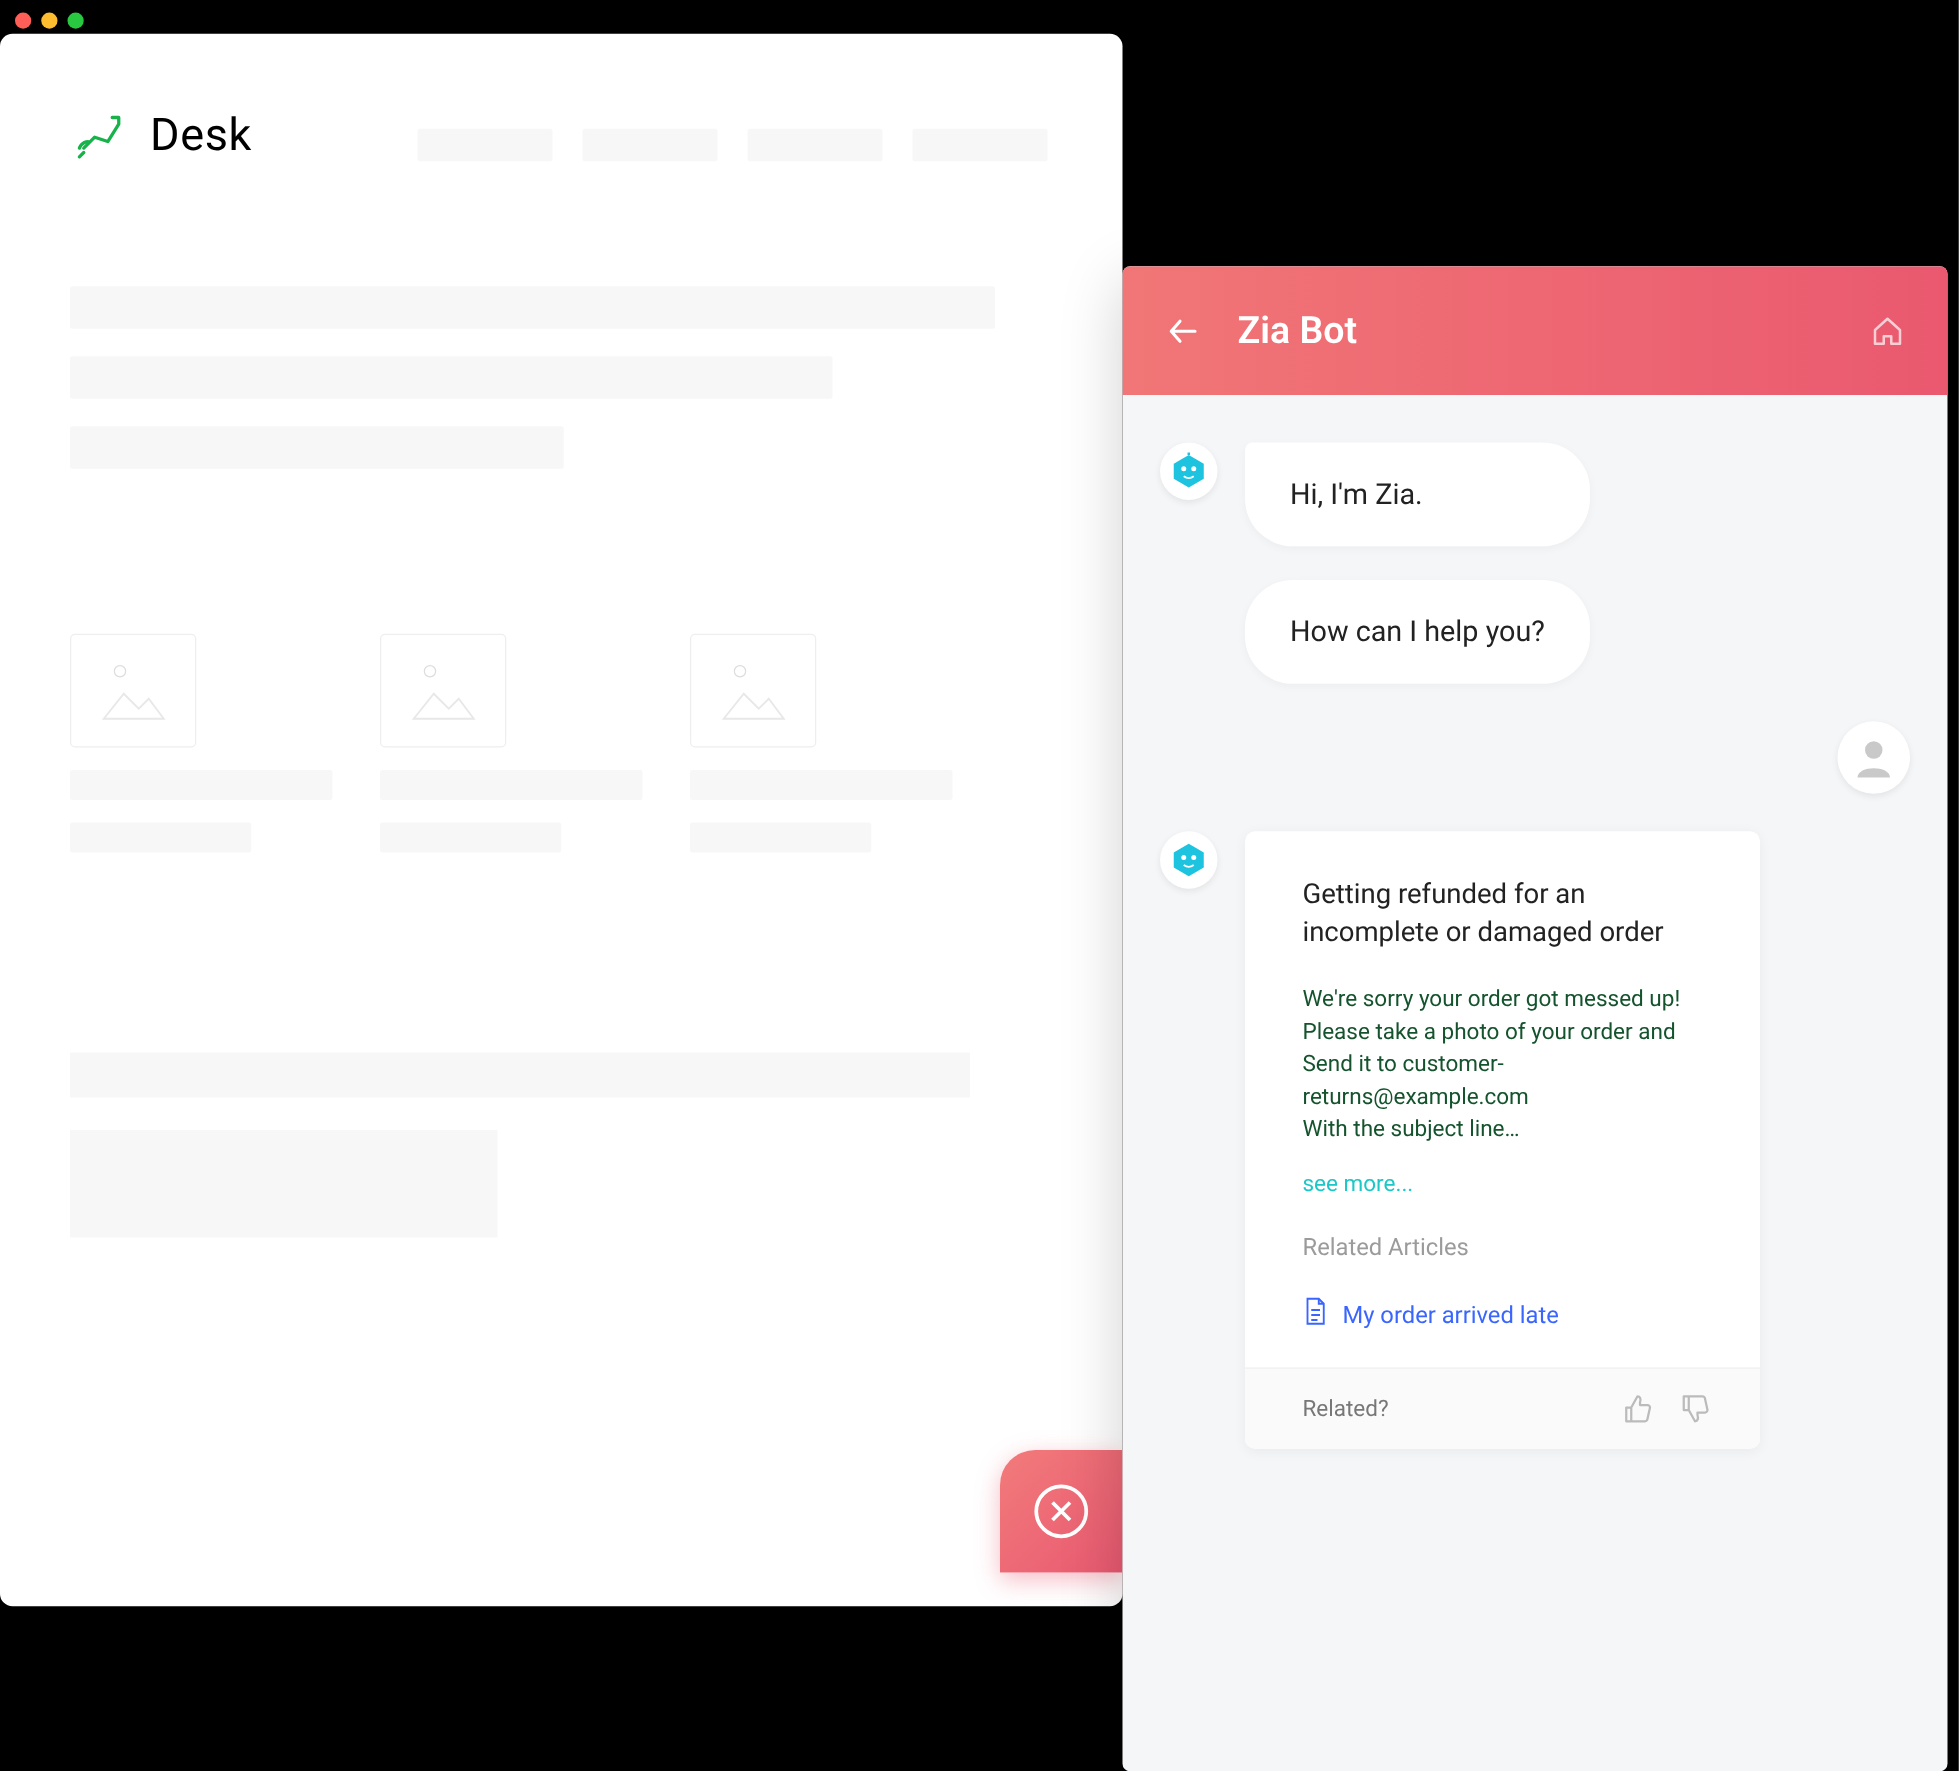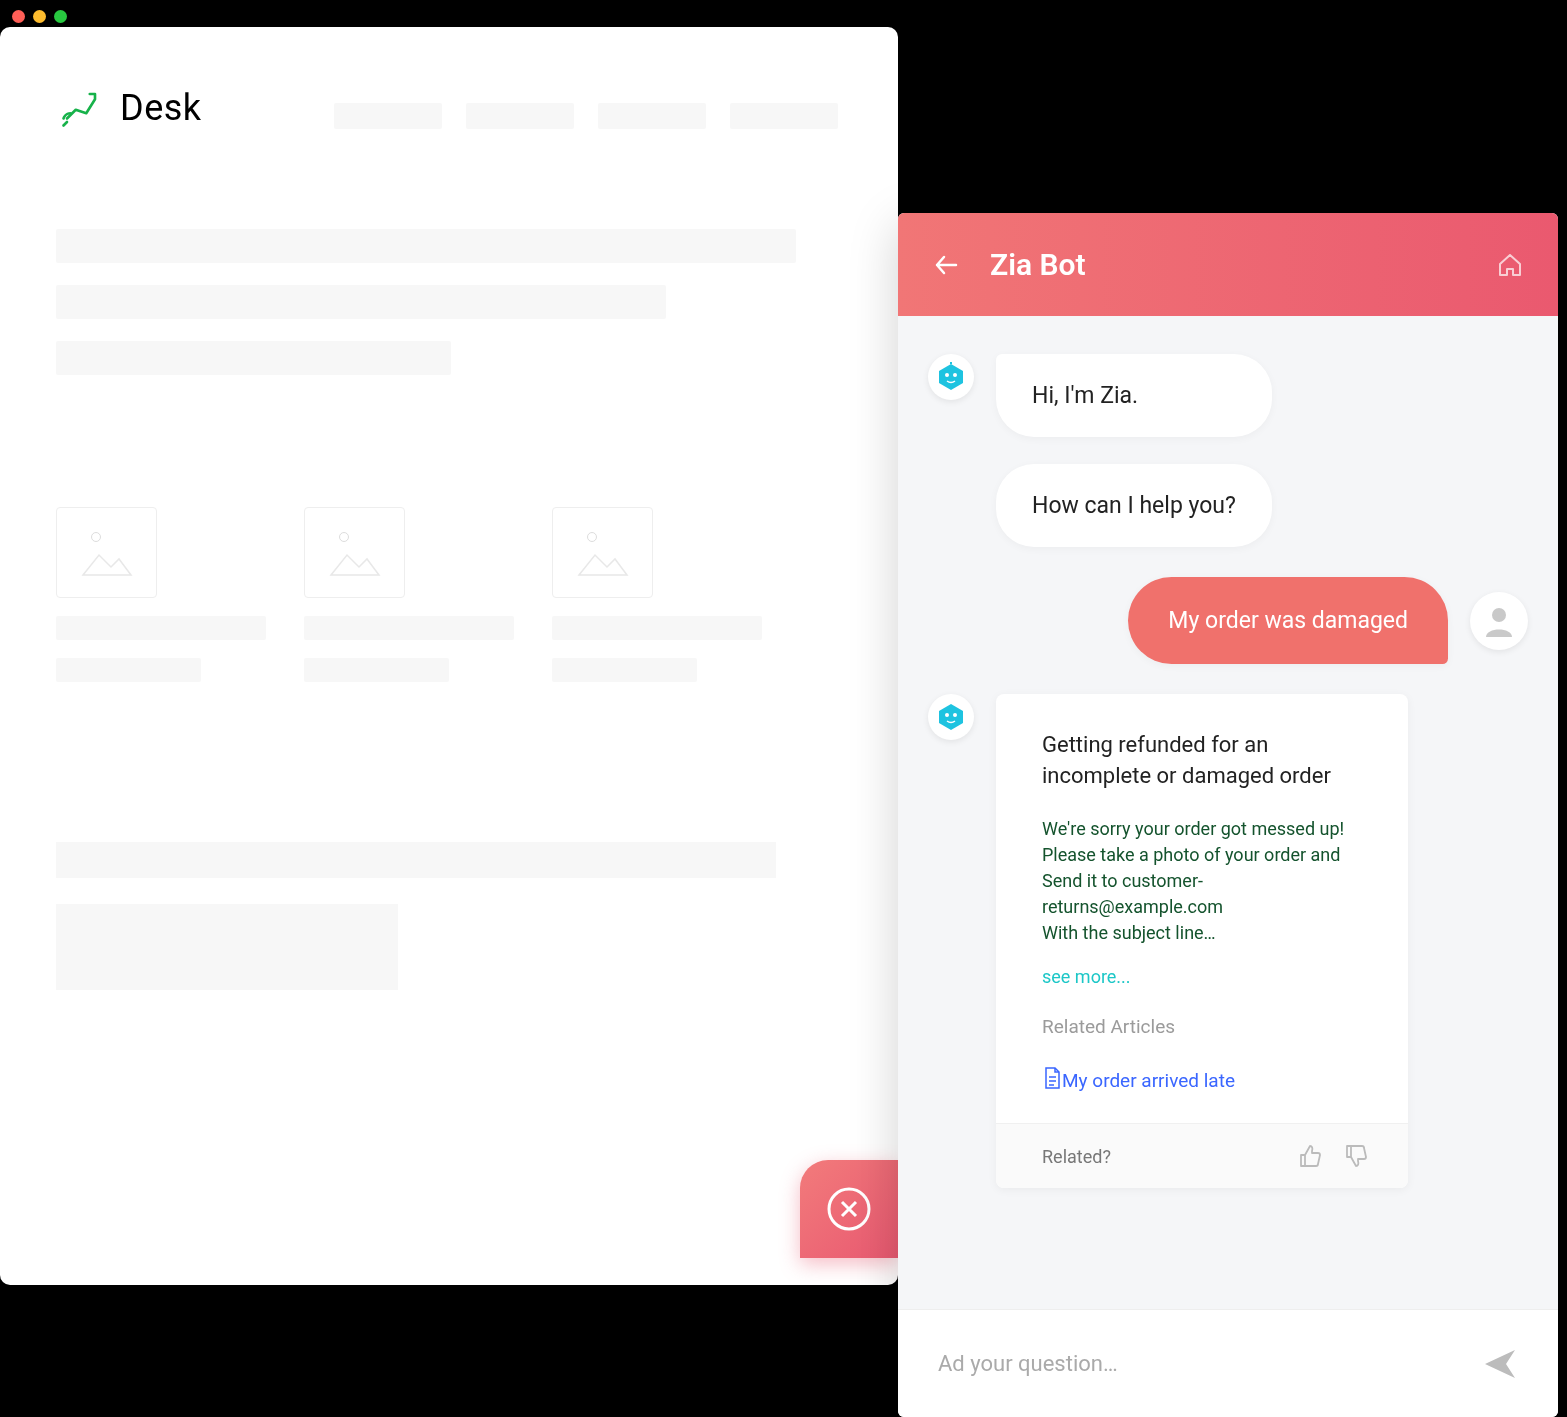--- a/index.html
+++ b/index.html
@@ -70,21 +70,21 @@
     .bubble.first { border-top-left-radius: 6px; }
     .bubble.user-bubble { background: #f0716c; color:#fff; border-radius: 48px; border-bottom-right-radius: 6px; padding: 30px 40px; font-size: 23px; }
 
     
     .article-card { background:#fff; border-radius: 8px; width: 412px; box-shadow: 0 2px 10px rgba(0,0,0,0.05); overflow:hidden; }
     .article-body { padding: 36px 40px 28px 46px; }
     .article-title { font-size: 22px; font-weight: 400; color:#222; line-height: 1.4; margin-bottom: 24px; }
     .article-text { font-size: 18px; color:#14532d; line-height: 1.45; margin-bottom: 20px; white-space: pre-line; }
     .see-more { font-size: 18px; color:#1cc7c7; text-decoration:none; cursor:pointer; display:inline-block; margin-bottom: 28px; }
     .related-label { font-size: 19px; color:#9b9b9b; margin-bottom: 28px; }
-    .related-link { display:flex; align-items:center; gap:0; font-size: 19px; color:#3a66ff; text-decoration:none; cursor:pointer; }
+    .related-link { display:flex; align-items:center; gap:12px; font-size: 19px; color:#3a66ff; text-decoration:none; cursor:pointer; }
     .related-link svg { width:20px; height:24px; }
     .article-footer { background:#fafafa; padding: 20px 40px 20px 46px; display:flex; align-items:center; justify-content:space-between; border-top: 1px solid #f0f0f0; }
     .helpful-label { font-size: 18px; color:#777; }
     .thumbs { display:flex; gap: 22px; }
     .thumb { width:24px; height:24px; cursor:pointer; color:#bbb; }
 
     
     .composer { height: 108px; background:#fff; border-top:1px solid #eee; display:flex; align-items:center; padding: 0 40px; gap: 20px; }
     .composer input { flex:1; border:none; outline:none; font-size: 22px; color:#333; }
     .composer input::placeholder { color:#aaa; }
@@ -201,21 +201,20 @@
           <line x1="15" y1="2" x2="15" y2="-2" stroke="#1ec3e0" stroke-width="2"></line>
         </svg>
       </div>
       <div class="bubble-stack">
         <div class="bubble first">Hi, I'm Zia.</div>
         <div class="bubble">How can I help you?</div>
       </div>
     </div>
 
     <div class="msg-row user">
-      <div class="bubble user-bubble">My order was damaged</div>
       <div class="avatar user">
         <svg viewBox="0 0 36 36" fill="#c9c9c9">
           <circle cx="18" cy="12" r="7"></circle>
           <path d="M5 34 C5 24 31 24 31 34 Z"></path>
         </svg>
       </div>
     </div>
 
     <div class="msg-row">
       <div class="avatar bot">
@@ -259,22 +258,14 @@
                 <path d="M7 22 V11 H3 V22 Z M7 11 L12 2 C14 2 15 4 14 7 L14 9 H20 C21 9 22 10 22 11 L20 20 C20 21 19 22 18 22 H7"></path>
               </svg>
             </span>
           </div>
         </div>
       </div>
     </div>
 
   </div>
 
-  <div class="composer">
-    <input type="text" placeholder="Ad your question…" style="">
-    <span class="send-btn">
-      <svg viewBox="0 0 36 36" fill="currentColor">
-        <path d="M3 18 L33 4 L24 18 L33 32 Z M3 18 L24 18"></path>
-      </svg>
-    </span>
-  </div>
 
 </div>
 
 </body></html>

